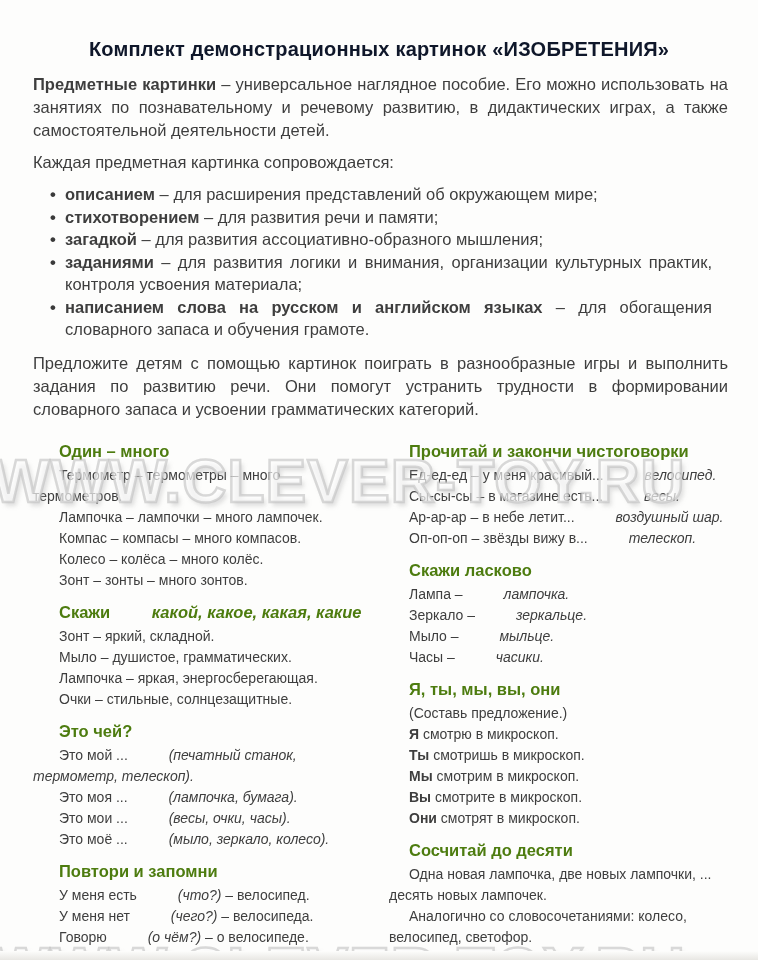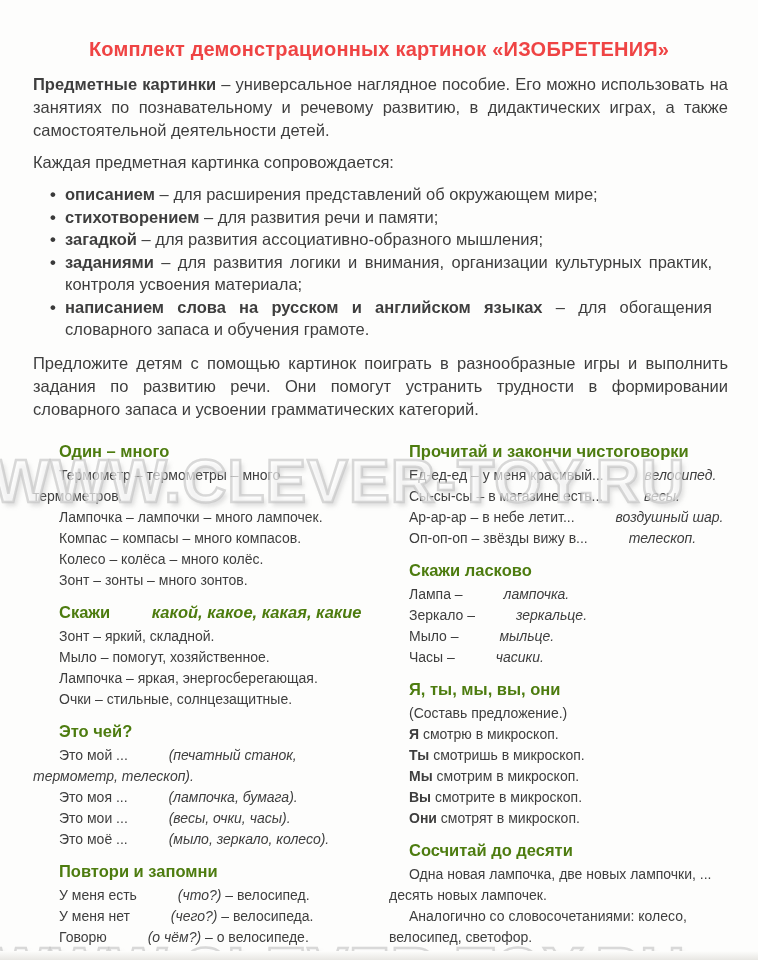--- a/index.html
+++ b/index.html
@@ -14,21 +14,21 @@
     position:relative;
     width:758px;height:960px;
     background:#fdfdfc;
     overflow:hidden;
   }
   .title{
     margin:38px 28px 12px;
     font-size:20px;
     font-weight:700;
     text-align:center;
-    color:#ef4444;
+    color:#0f172a;
     letter-spacing:.2px;
   }
   .intro{
     position:relative;
     z-index:2;
     padding:0 30px 0 33px;
     font-size:16.5px;
     line-height:23px;
   }
   .para{margin:0 0 9px;}
@@ -137,21 +137,21 @@
           <p class="sec-heading"><span class="b">Один – много</span></p>
           <p class="line"><span>Термометр – термометры – много термометров.</span></p>
           <p class="line"><span>Лампочка – лампочки – много лампочек.</span></p>
           <p class="line"><span>Компас – компасы – много компасов.</span></p>
           <p class="line"><span>Колесо – колёса – много колёс.</span></p>
           <p class="line"><span>Зонт – зонты – много зонтов.</span></p>
         </div>
         <div class="section">
           <p class="sec-heading"><span class="b">Скажи </span><span class="b i">какой, какое, какая, какие</span></p>
           <p class="line"><span>Зонт – яркий, складной.</span></p>
-          <p class="line"><span>Мыло – помогут, хозяйственное.</span></p>
+          <p class="line"><span>Мыло – душистое, грамматических.</span></p>
           <p class="line"><span>Лампочка – яркая, энергосберегающая.</span></p>
           <p class="line"><span>Очки – стильные, солнцезащитные.</span></p>
         </div>
         <div class="section">
           <p class="sec-heading"><span class="b">Это чей?</span></p>
           <p class="line"><span>Это мой ... </span><span class="i">(печатный станок, термометр, телескоп).</span></p>
           <p class="line"><span>Это моя ... </span><span class="i">(лампочка, бумага).</span></p>
           <p class="line"><span>Это мои ... </span><span class="i">(весы, очки, часы).</span></p>
           <p class="line"><span>Это моё ... </span><span class="i">(мыло, зеркало, колесо).</span></p>
         </div>

